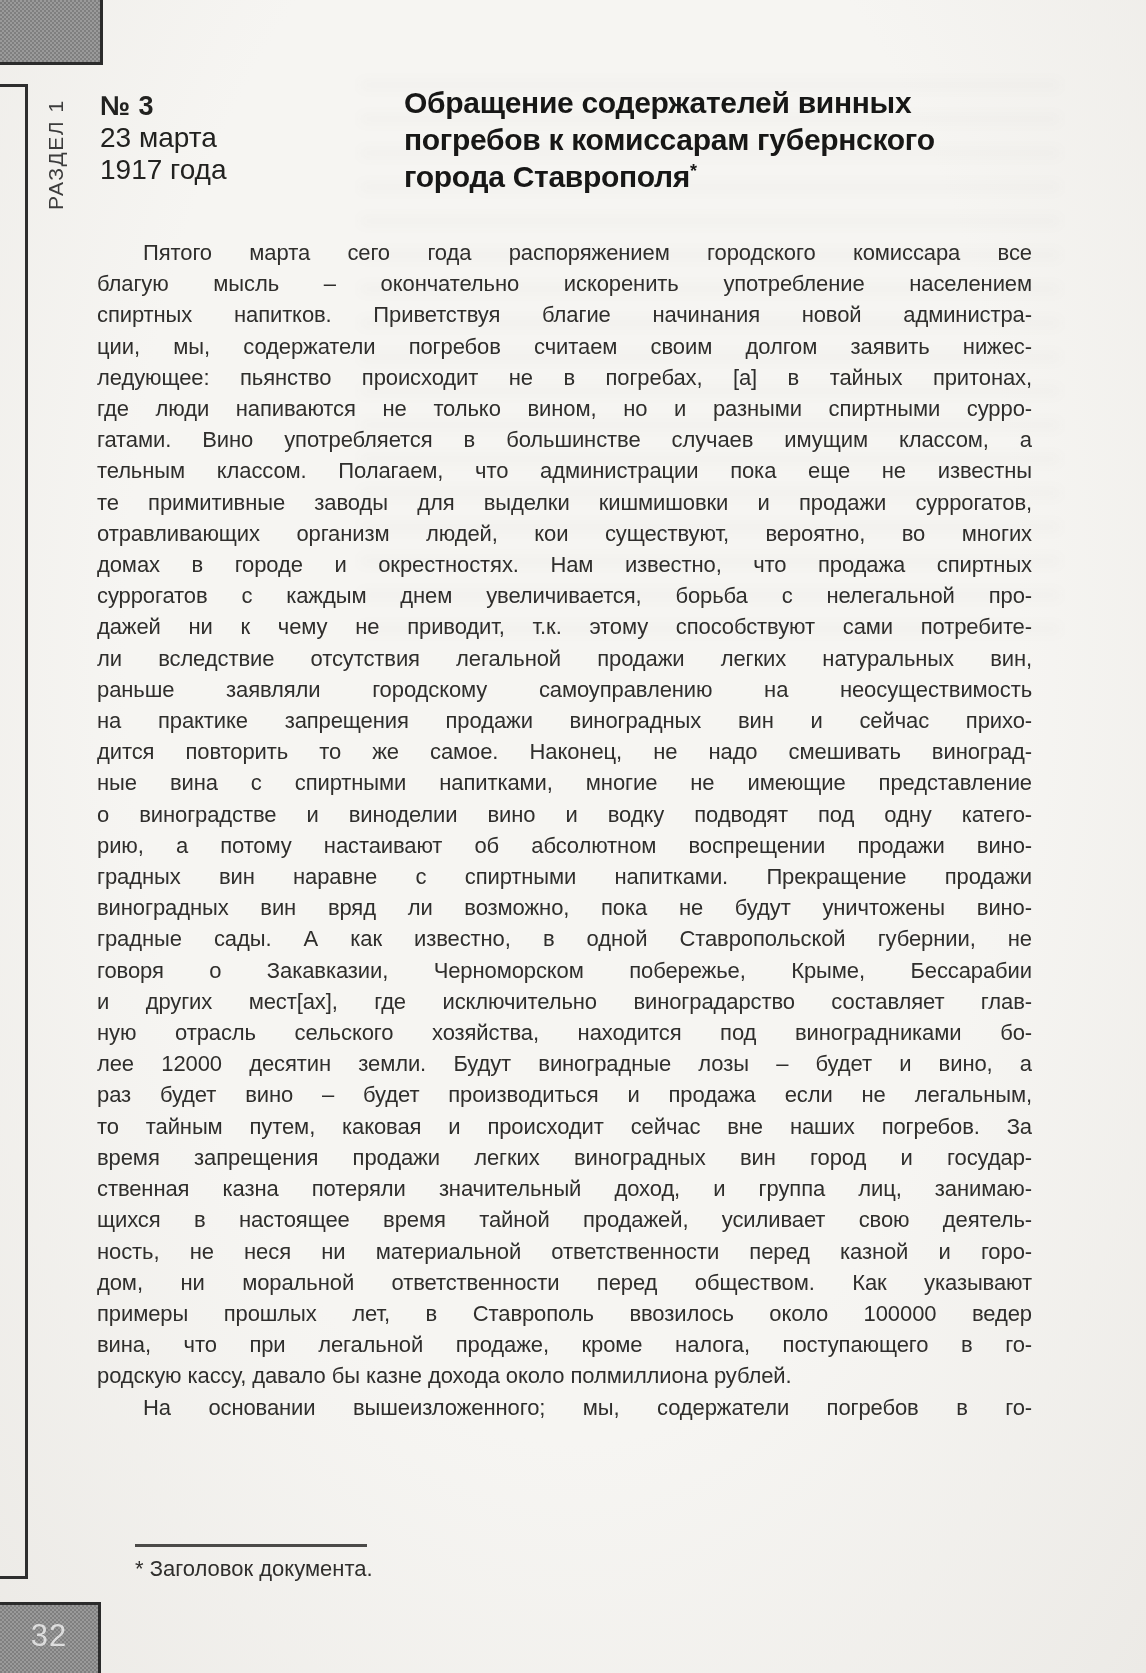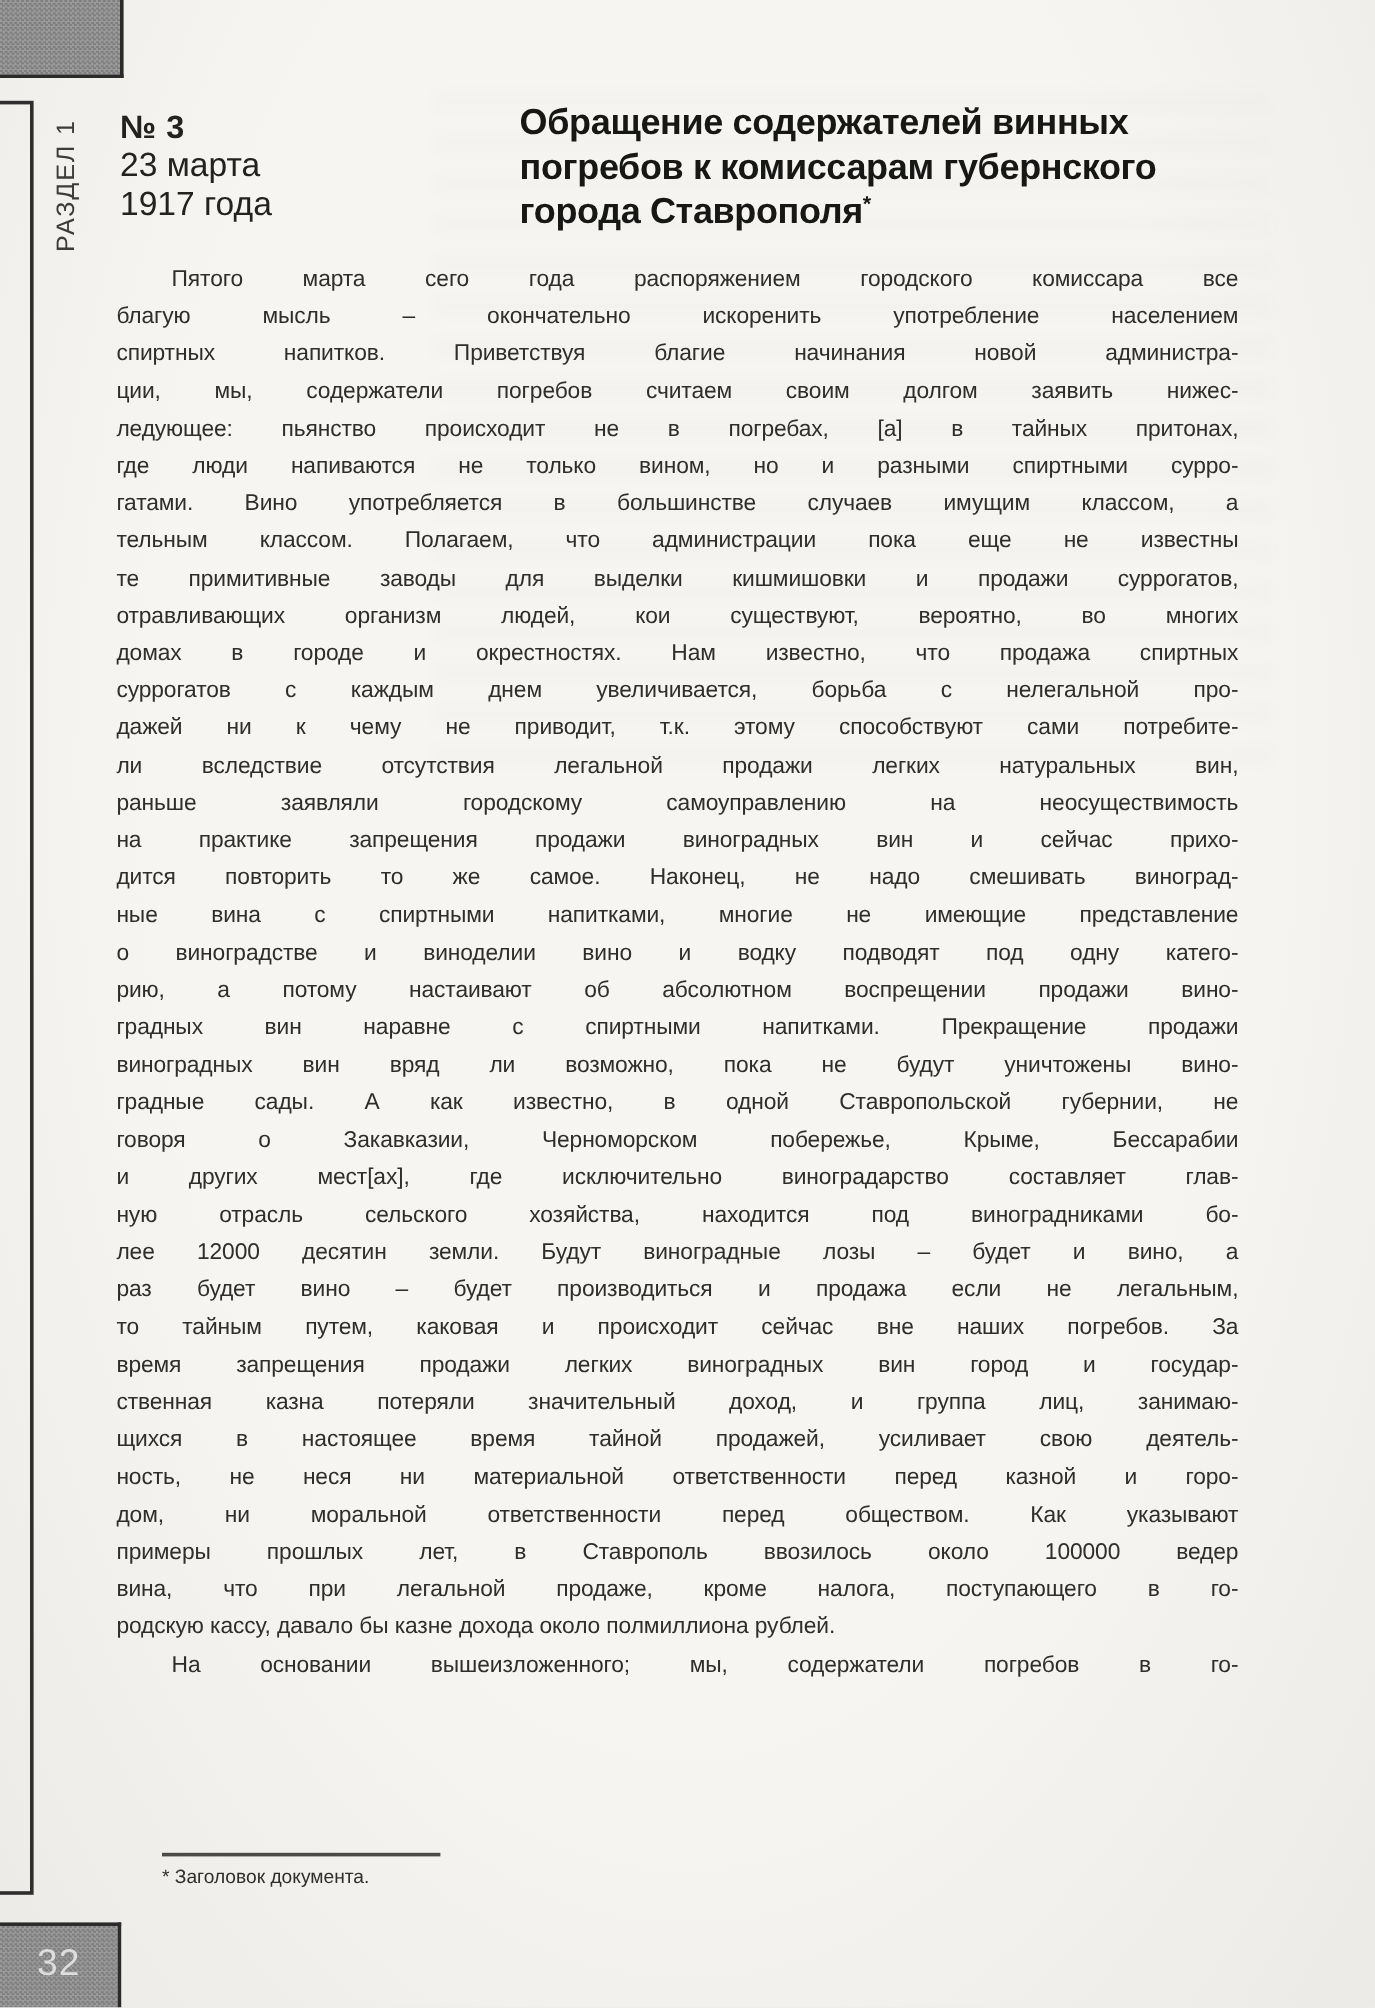--- a/index.html
+++ b/index.html
@@ -44,37 +44,36 @@
   }
   .header-meta{
     position:absolute;left:100px;top:90px;color:#222220;
     font-size:28px;line-height:32px;
   }
   .doc-number{font-weight:bold;font-size:27px;letter-spacing:.5px;}
   .doc-title{
     position:absolute;left:404px;top:84px;width:650px;
     font-weight:bold;font-size:30px;line-height:37px;color:#171716;
     letter-spacing:-0.3px;
-    margin-left:29px;
   }
   .doc-title sup{font-size:18px;line-height:0;vertical-align:10px;}
   .doc-body{
-    position:absolute;left:97px;top:217px;width:935px;
-    font-size:19px;line-height:31.2px;color:#2f2e2c;
+    position:absolute;left:97px;top:237px;width:935px;
+    font-size:22px;line-height:31.2px;color:#2f2e2c;
     letter-spacing:-0.1px;
   }
   .line{text-align:justify;text-align-last:justify;white-space:normal;}
   .line.lastline{text-align-last:left;}
   .line.indent{text-indent:46px;}
   .footnote-sep{
     position:absolute;left:135px;top:1544px;width:232px;height:0;
     border-top:3px solid #4b4a48;
   }
   .footnote{
-    position:absolute;left:135px;top:1556px;font-size:16px;color:#2f2e2c;
+    position:absolute;left:135px;top:1556px;font-size:22px;color:#2f2e2c;
   }
 </style>
 </head>
 <body>
 
 <div class="page">
 
   <div class="bleed"></div>
 
   <div class="corner-box hatchbox"></div>

